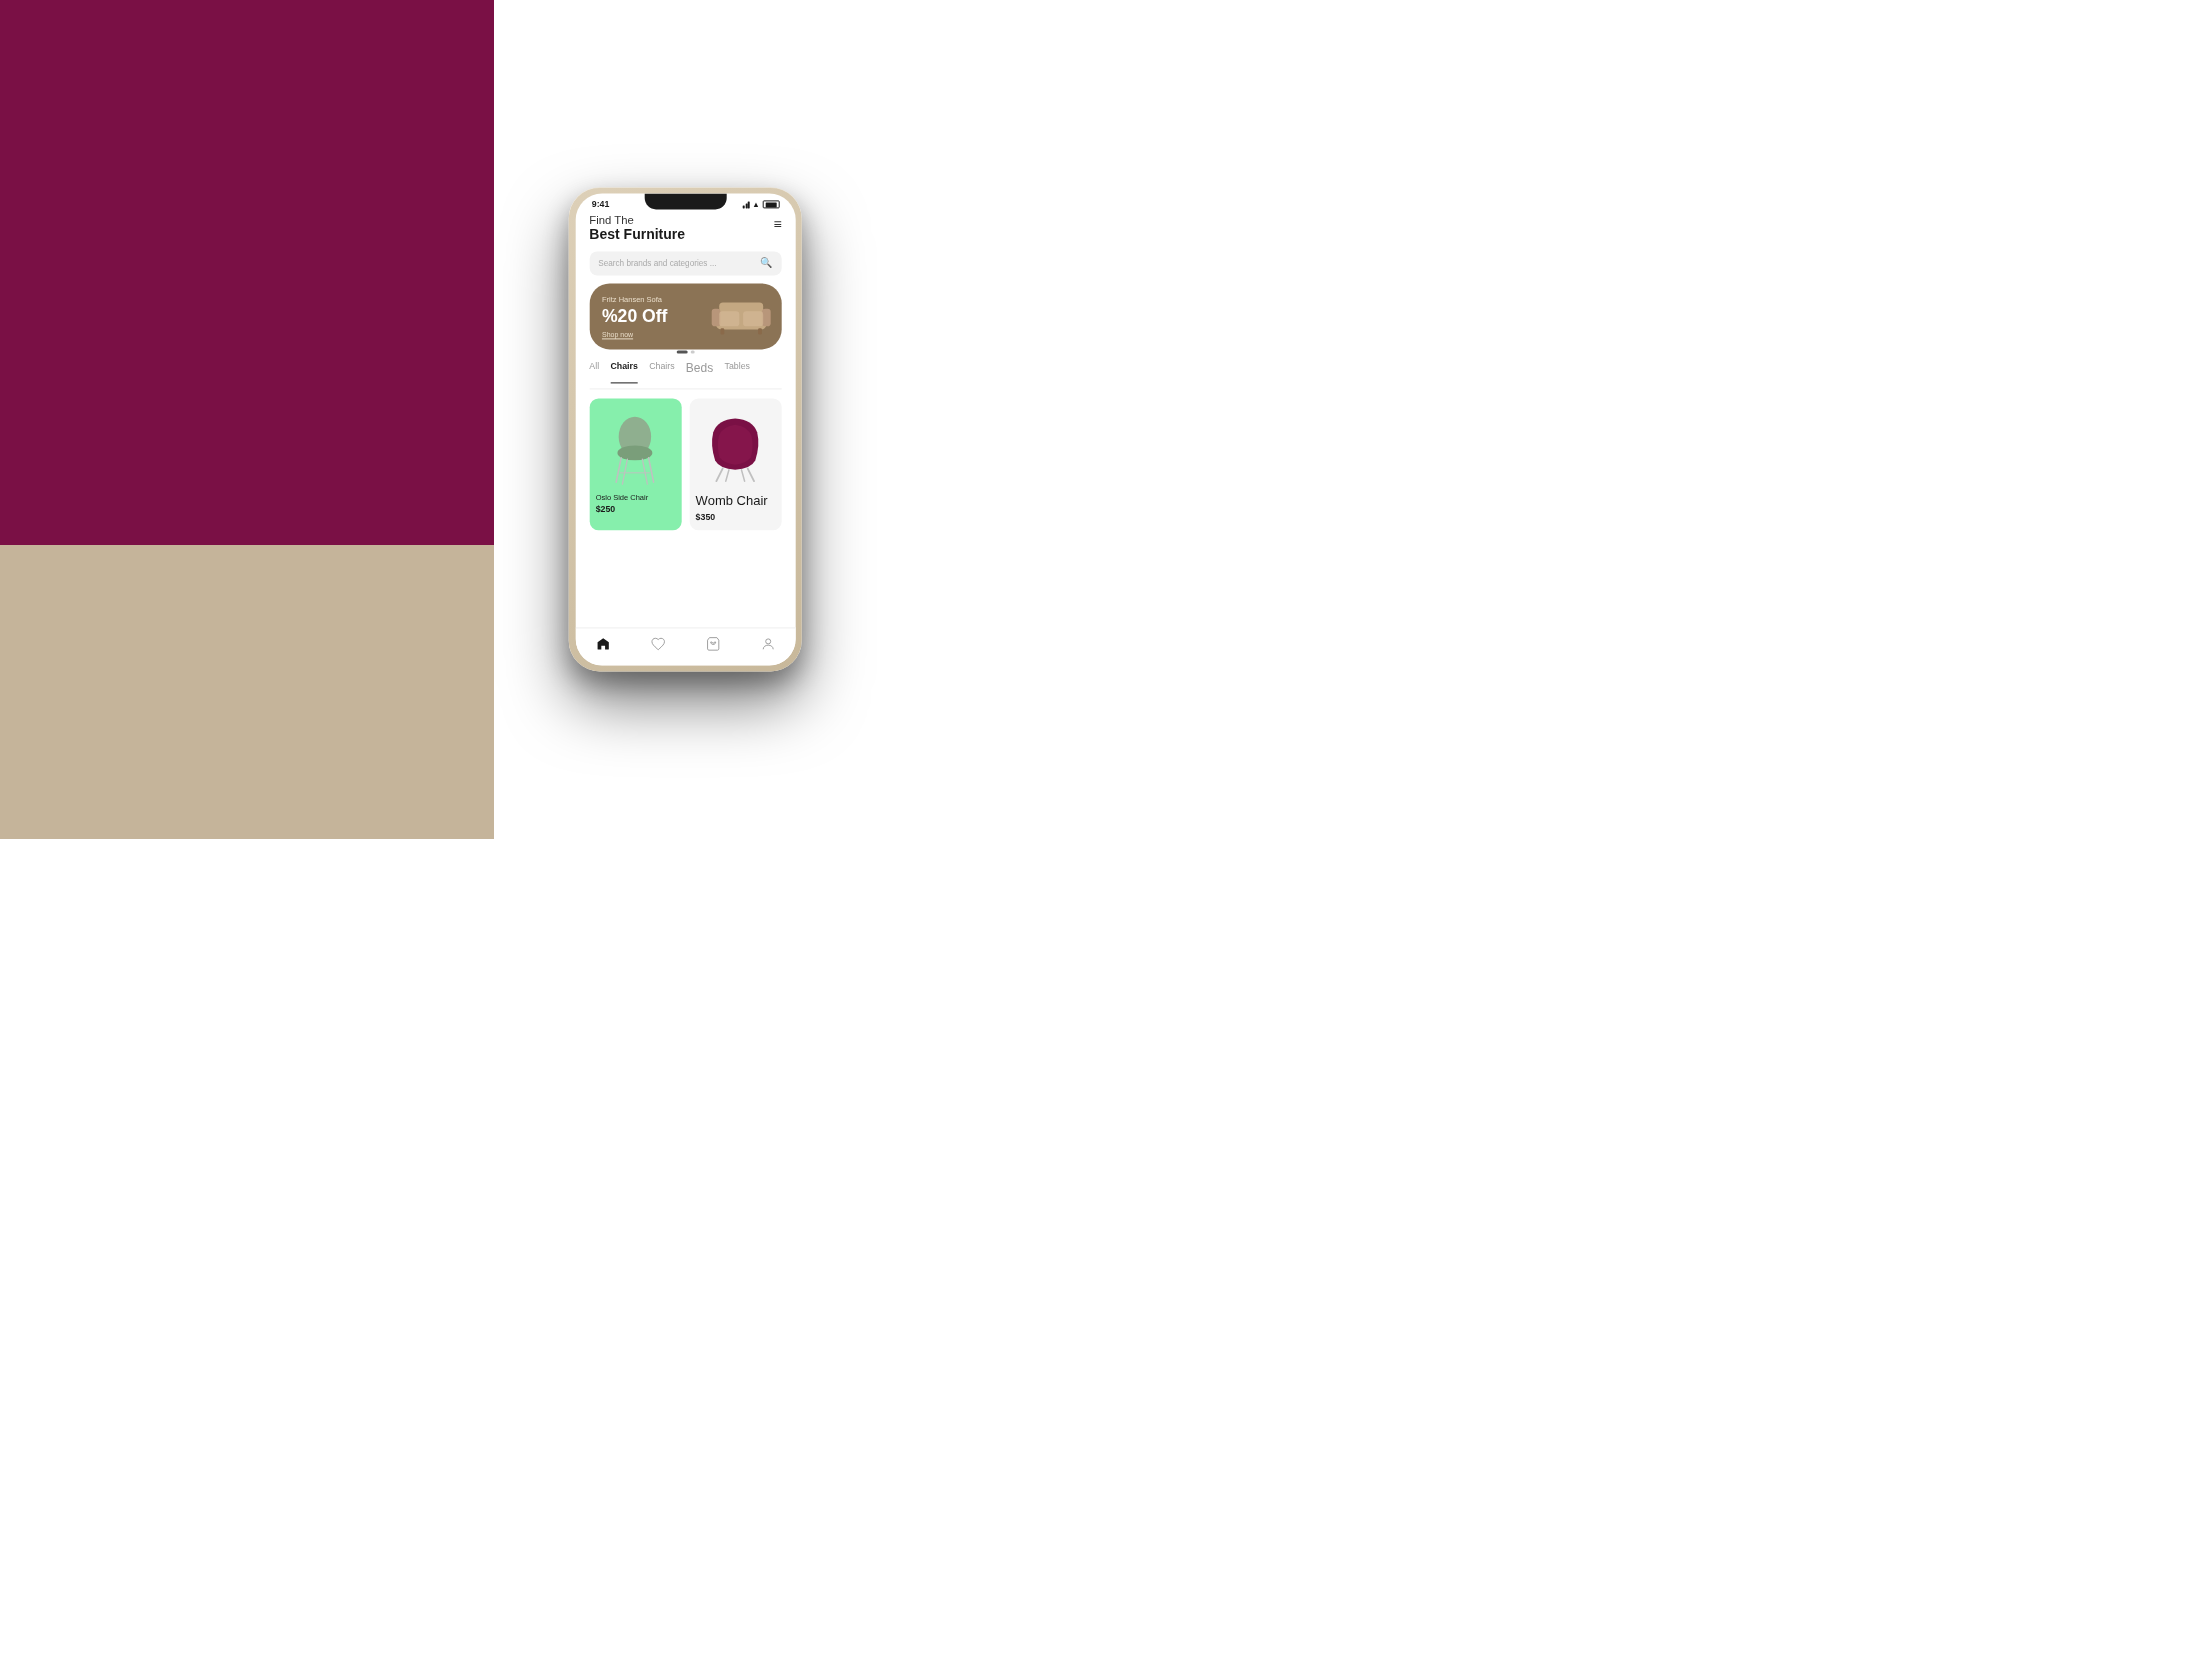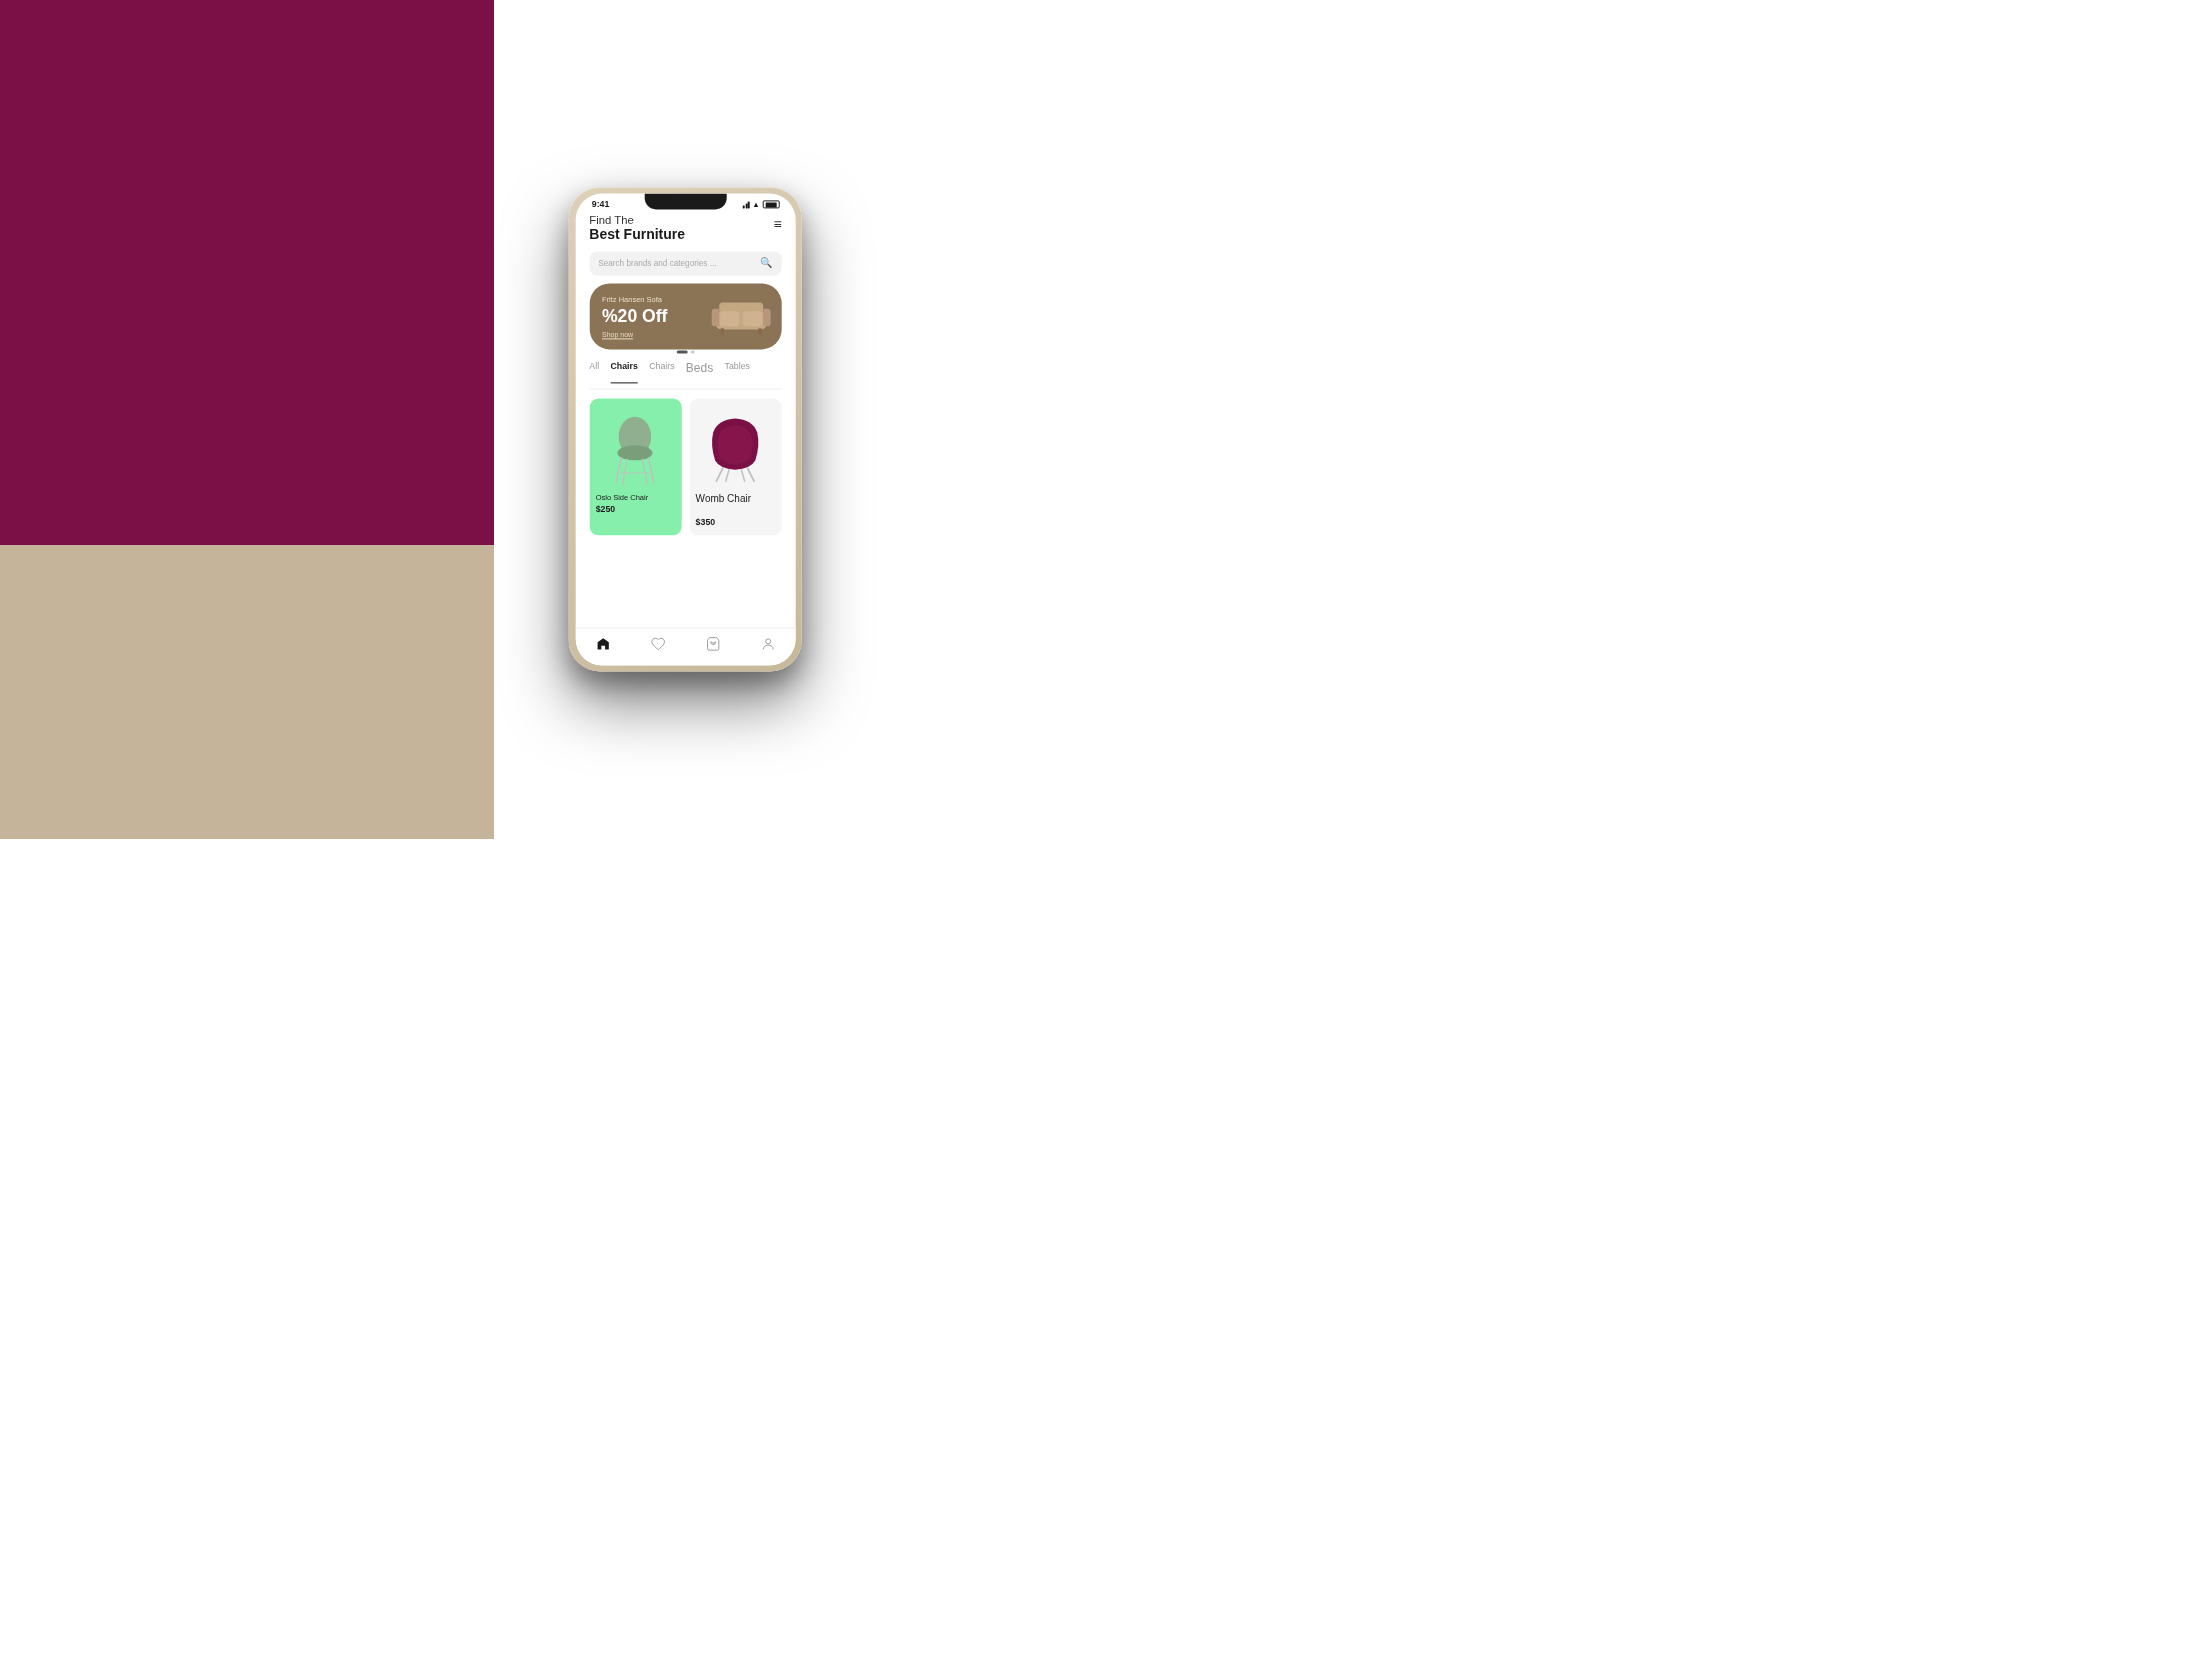--- a/index.html
+++ b/index.html
@@ -136,21 +136,21 @@
                   <path d="M18 75 Q10 50 15 30 Q22 10 50 8 Q78 10 85 30 Q90 50 82 75 Q75 88 50 90 Q25 88 18 75Z" fill="#7a1045"></path>
 
                   <path d="M25 70 Q20 52 24 36 Q30 20 50 18 Q70 20 76 36 Q80 52 75 70 Q68 80 50 82 Q32 80 25 70Z" fill="#8f1a52" opacity="0.5"></path>
 
                   <line x1="30" y1="88" x2="20" y2="108" stroke="#c0c0c0" stroke-width="3" stroke-linecap="round"></line>
                   <line x1="70" y1="88" x2="80" y2="108" stroke="#c0c0c0" stroke-width="3" stroke-linecap="round"></line>
                   <line x1="40" y1="90" x2="35" y2="108" stroke="#c0c0c0" stroke-width="2.5" stroke-linecap="round"></line>
                   <line x1="60" y1="90" x2="65" y2="108" stroke="#c0c0c0" stroke-width="2.5" stroke-linecap="round"></line>
                 </svg>
               </div>
-              <div style="font-size:10px; font-weight:500; color:#1a1a1a; margin-bottom:13px;">Womb Chair</div>
+              <div style="font-size:13px; font-weight:500; color:#1a1a1a; margin-bottom:4px;">Womb Chair</div>
               <div style="font-size:8.8px; font-weight:700; color:#1a1a1a;">$350</div>
             </div>
 
           </div>
 
         </div>
 
         <div style="position:absolute; bottom:0; left:0; right:0; background:#fff; border-top:0.6px solid #eee; display:flex; justify-content:space-around; padding:7.5px 0 14px;">
 
           <div style="display:flex; flex-direction:column; align-items:center; cursor:pointer; color:#1a1a1a;">

